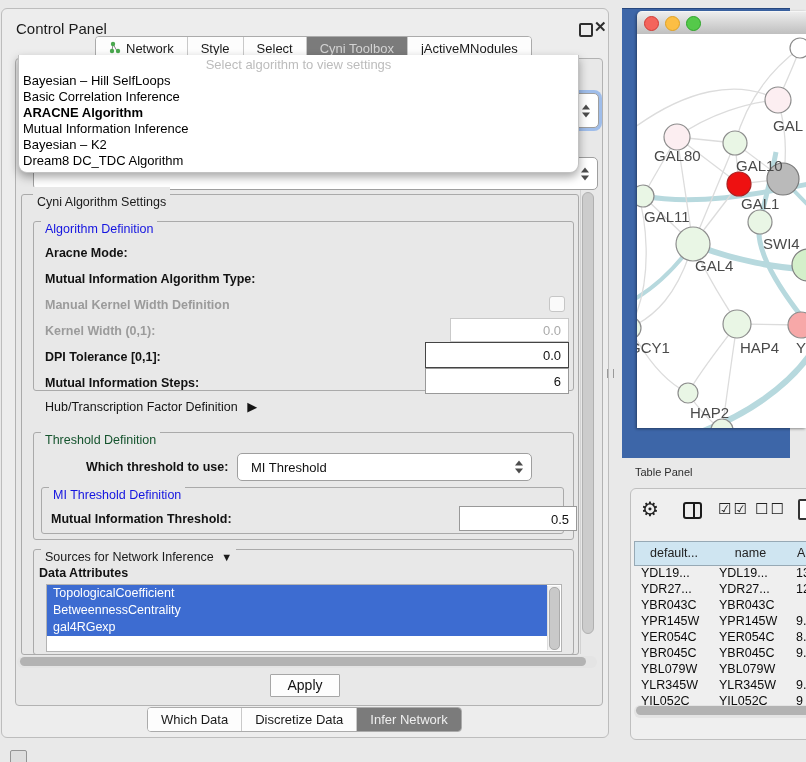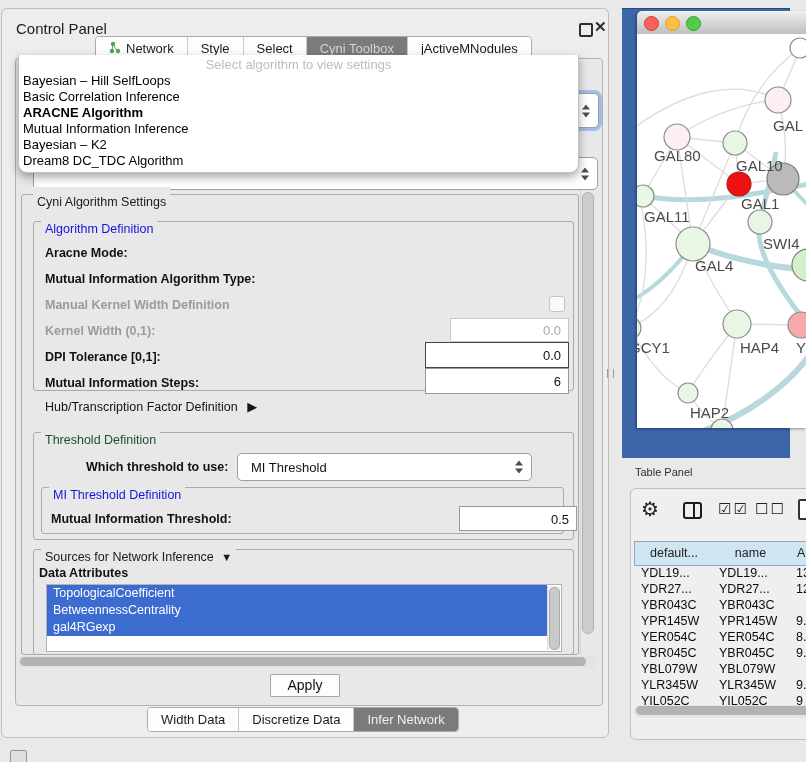--- a/index.html
+++ b/index.html
@@ -222,21 +222,21 @@
     <div class="vthumb" style="top:2px;height:440px"></div>
   </div>
   <div class="abs htrack" style="left:17px;top:656px;width:580px;height:12px">
     <div class="hthumb" style="left:3px;width:566px"></div>
   </div>
 
   <div class="abs btn" style="left:270px;top:674px;width:68px;height:21px;line-height:21px">Apply</div>
 
   <div id="bottom-tabs" class="abs tabgroup">
       <div class="tab">
-        <span>Width Data</span>
+        <span>Which Data</span>
       </div>
       <div class="tab">
         <span>Discretize Data</span>
       </div>
       <div class="tab sel">
         <span>Infer Network</span>
       </div>
     </div>
 
   <div id="grip" class="abs"></div>

